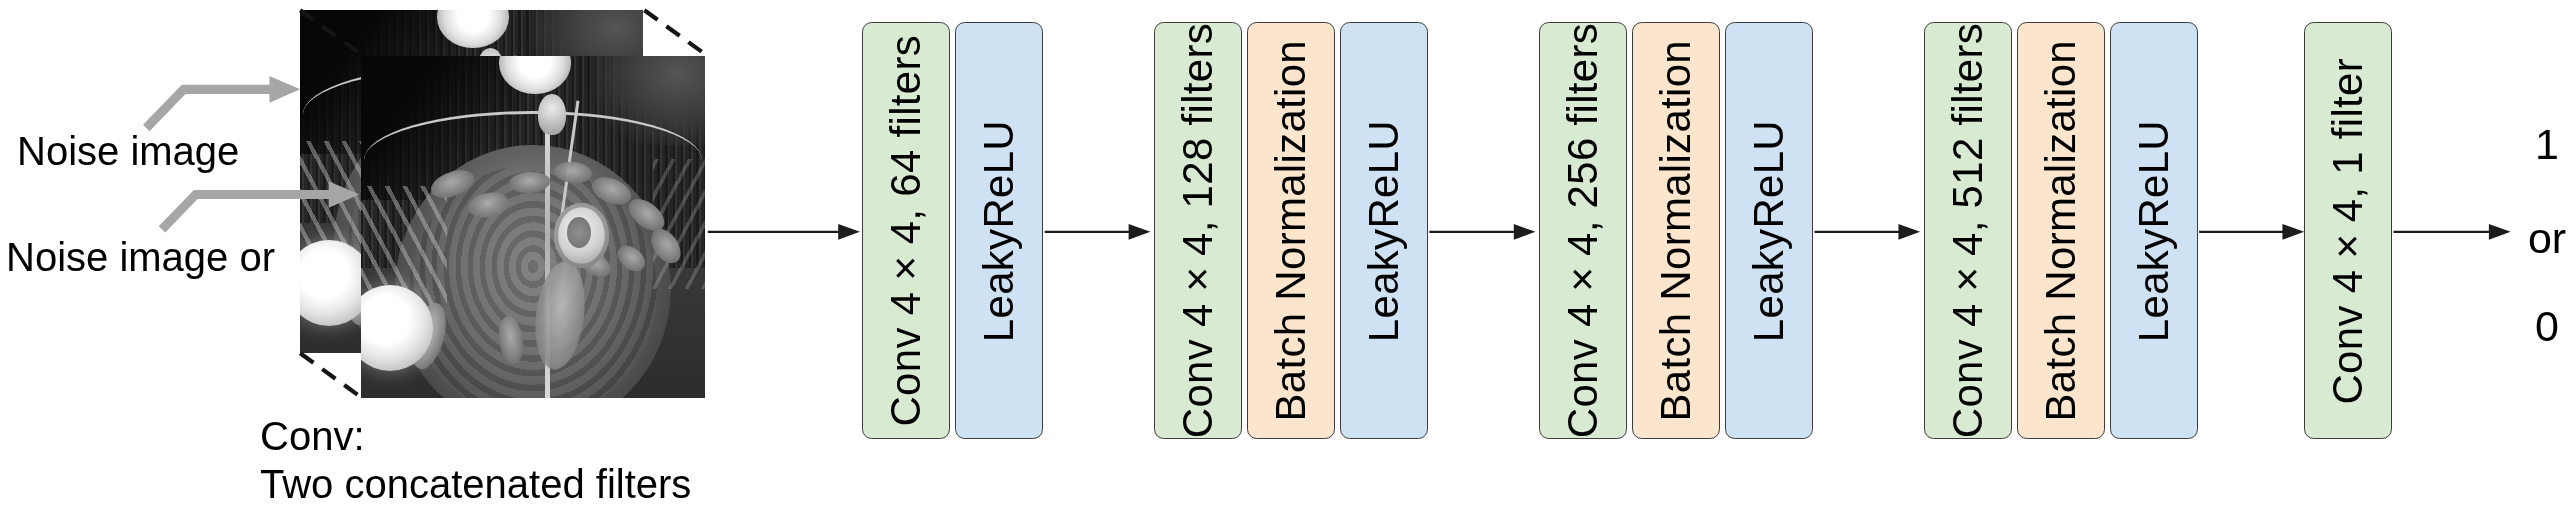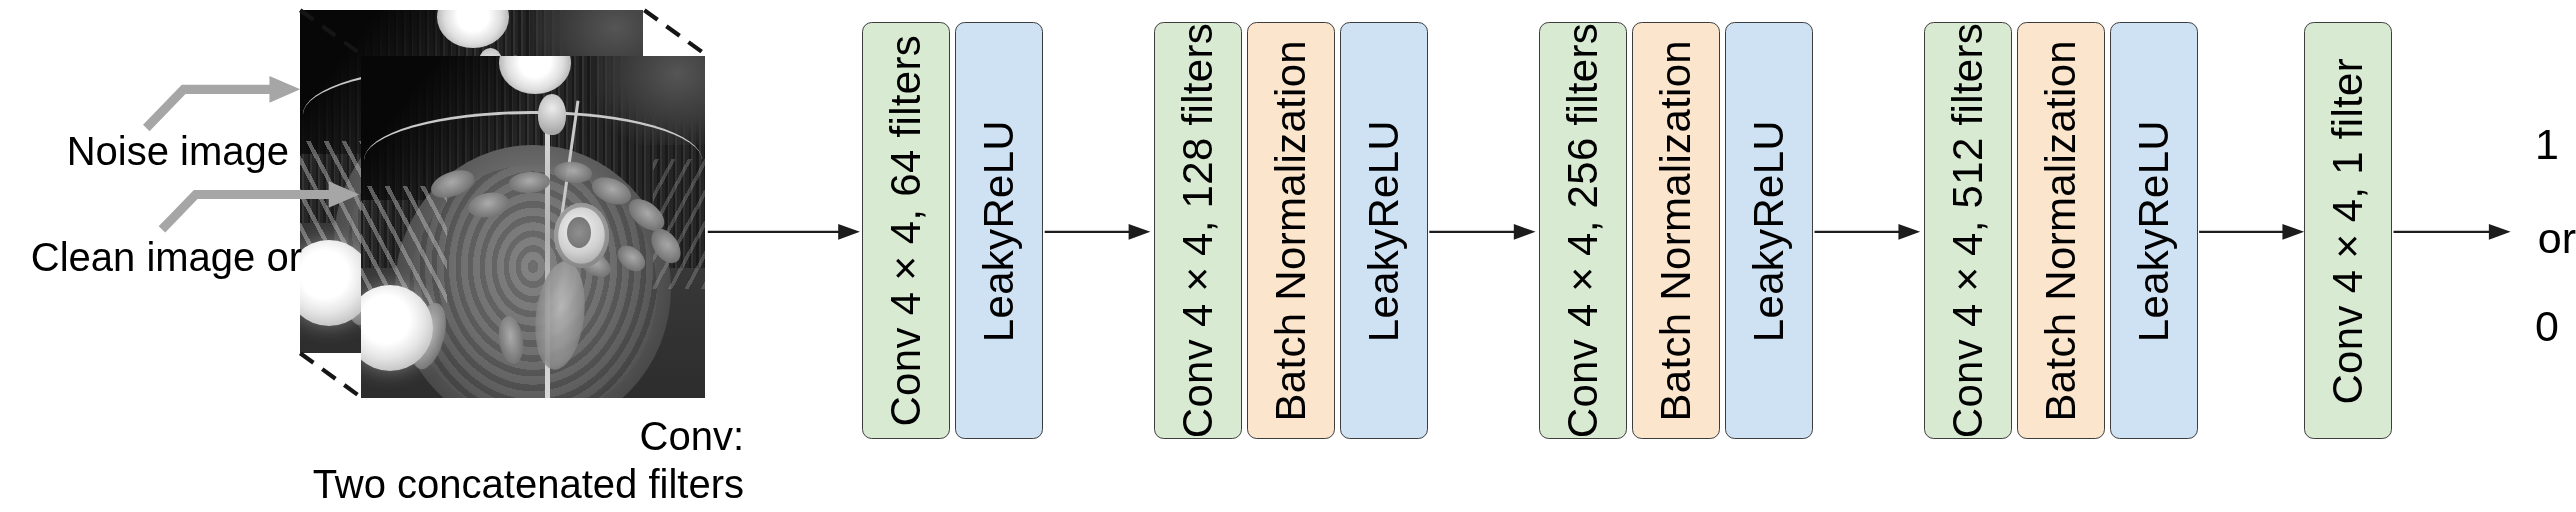--- a/index.html
+++ b/index.html
@@ -8,21 +8,21 @@
     font-family:"Liberation Sans", sans-serif; color:var(--c-text,#000);
     overflow:hidden;
   }
   #overlay{position:absolute; left:0; top:0; z-index:5;}
   .dash{stroke:#151515; stroke-width:7; stroke-dasharray:27 18; fill:none;}
   .garrow{stroke:var(--c-gray-arrow,#a6a6a6); stroke-width:15; fill:none;}
   .ghead{fill:var(--c-gray-arrow,#a6a6a6); stroke:none;}
   .barrow{stroke:var(--c-arrow,#1c1c1c); stroke-width:4; fill:none;}
   .bhead{fill:var(--c-arrow,#1c1c1c); stroke:none;}
 
-  .label{position:absolute; z-index:4; text-align:right; font-size:40px; line-height:47px; color:#000;}
+  .label{position:absolute; z-index:4; text-align:left; font-size:40px; line-height:47px; color:#000;}
   #noise-label{left:17px; top:128px; width:272px;}
   #clean-label{left:6px; top:234px; width:296px;}
   #input-caption{left:260px; top:412px; width:484px; line-height:48px;}
 
   .photo{position:absolute; overflow:hidden; background:#262626;}
   #photo-back{left:300px; top:10.3px; width:343px; height:343px; z-index:1;}
   #photo-front{left:361px; top:56px; width:344px; height:342px; z-index:2;}
 
   .group{position:absolute; top:22.3px; height:417px; display:flex; gap:4.8px; z-index:6;}
   .box{
@@ -33,21 +33,21 @@
   .box.conv{background:var(--c-conv,#d9ead3);}
   .box.bn{background:var(--c-bn,#fce5cd);}
   .box.relu{background:var(--c-relu,#cfe2f3);}
   .vtext{
     writing-mode:vertical-rl; transform:rotate(180deg);
     font-size:42px; white-space:nowrap; color:#000; letter-spacing:0.3px;
   }
   .out-label{position:absolute; left:2518px; width:58px; z-index:4;
     text-align:center; font-size:43px; line-height:48px; color:#000;}
   #out-one{top:120px;}
-  #out-or{top:214px;text-align:right;}
+  #out-or{top:214px;}
   #out-zero{top:302px;}
 
   
   .scene{position:absolute; inset:0; background:linear-gradient(180deg,#1b1b1b 0%,#2b2b2b 35%,#383838 60%,#2d2d2d 100%);}
   .scene > div{position:absolute;}
   .sc-wood{left:0; top:0; width:100%; height:62%;
     background:repeating-linear-gradient(90deg,#181818 0 2.4px,#343434 2.4px 4.2px,#242424 4.2px 7.8px); opacity:.9;}
   .sc-darktl{left:0; top:0; width:48%; height:42%;
     background:linear-gradient(128deg,#070707 28%, rgba(7,7,7,0) 78%);}
   .sc-darktr{right:0; top:0; width:32%; height:26%;
@@ -176,21 +176,21 @@
     <polygon class="bhead" points="3780,371 3816,384 3780,397"></polygon>
 
     <line class="barrow" x1="3964" y1="384" x2="4126" y2="384"></line>
     <polygon class="bhead" points="4122,371 4158,384 4122,397"></polygon>
   </svg>
 
   <div class="label" id="noise-label">
     <div>Noise image</div>
   </div>
   <div class="label" id="clean-label">
-    <div>Clean image or</div>
+    <div>Noise image or</div>
   </div>
   <div class="label" id="input-caption">
     <div>Conv:</div>
     <div>Two concatenated filters</div>
   </div>
 
   <div class="group" style="left:862px;">
     <div class="box conv">
       <span class="vtext">Conv 4×4, 64 filters</span>
     </div>

